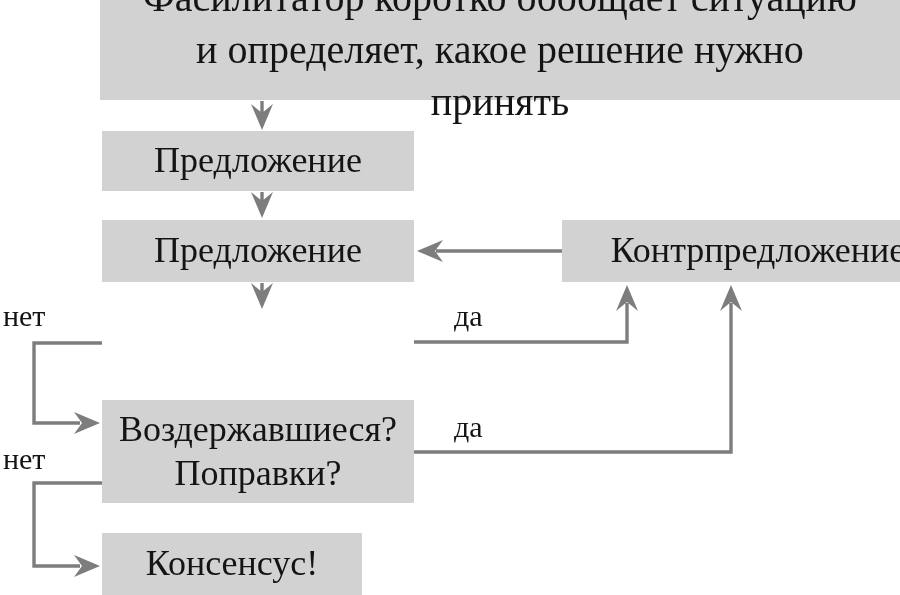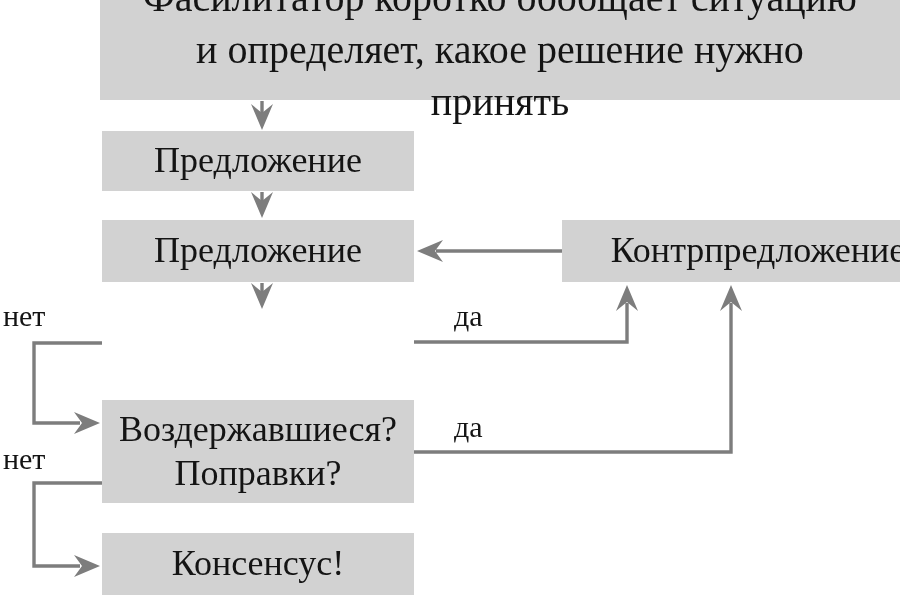--- a/index.html
+++ b/index.html
@@ -70,21 +70,21 @@
 
   <div class="node banner" style="left:100px;top:0;width:800px;height:100px;">Фасилитатор коротко обобщает ситуацию и определяет, какое решение нужно принять</div>
 
   <div class="node" style="left:102px;top:131px;width:312px;height:60px;">Предложение</div>
 
   <div class="node" style="left:102px;top:220px;width:312px;height:62px;">Предложение</div>
 
 
   <div class="node" style="left:102px;top:400px;width:312px;height:103px;padding:0 12px;box-sizing:border-box;">Воздержавшиеся? Поправки?</div>
 
-  <div class="node" style="left:102px;top:533px;width:312px;height:62px;">Консенсус!</div>
+  <div class="node" style="left:102px;top:533px;width:260px;height:62px;">Консенсус!</div>
 
   <div class="node" style="left:562px;top:220px;width:392px;height:62px;">Контрпредложение</div>
 
   <div class="elabel" style="left:3px;top:301px;">нет</div>
 
   <div class="elabel" style="left:454px;top:301px;">да</div>
 
   <div class="elabel" style="left:3px;top:444px;">нет</div>
 
   <div class="elabel" style="left:454px;top:412px;">да</div>

